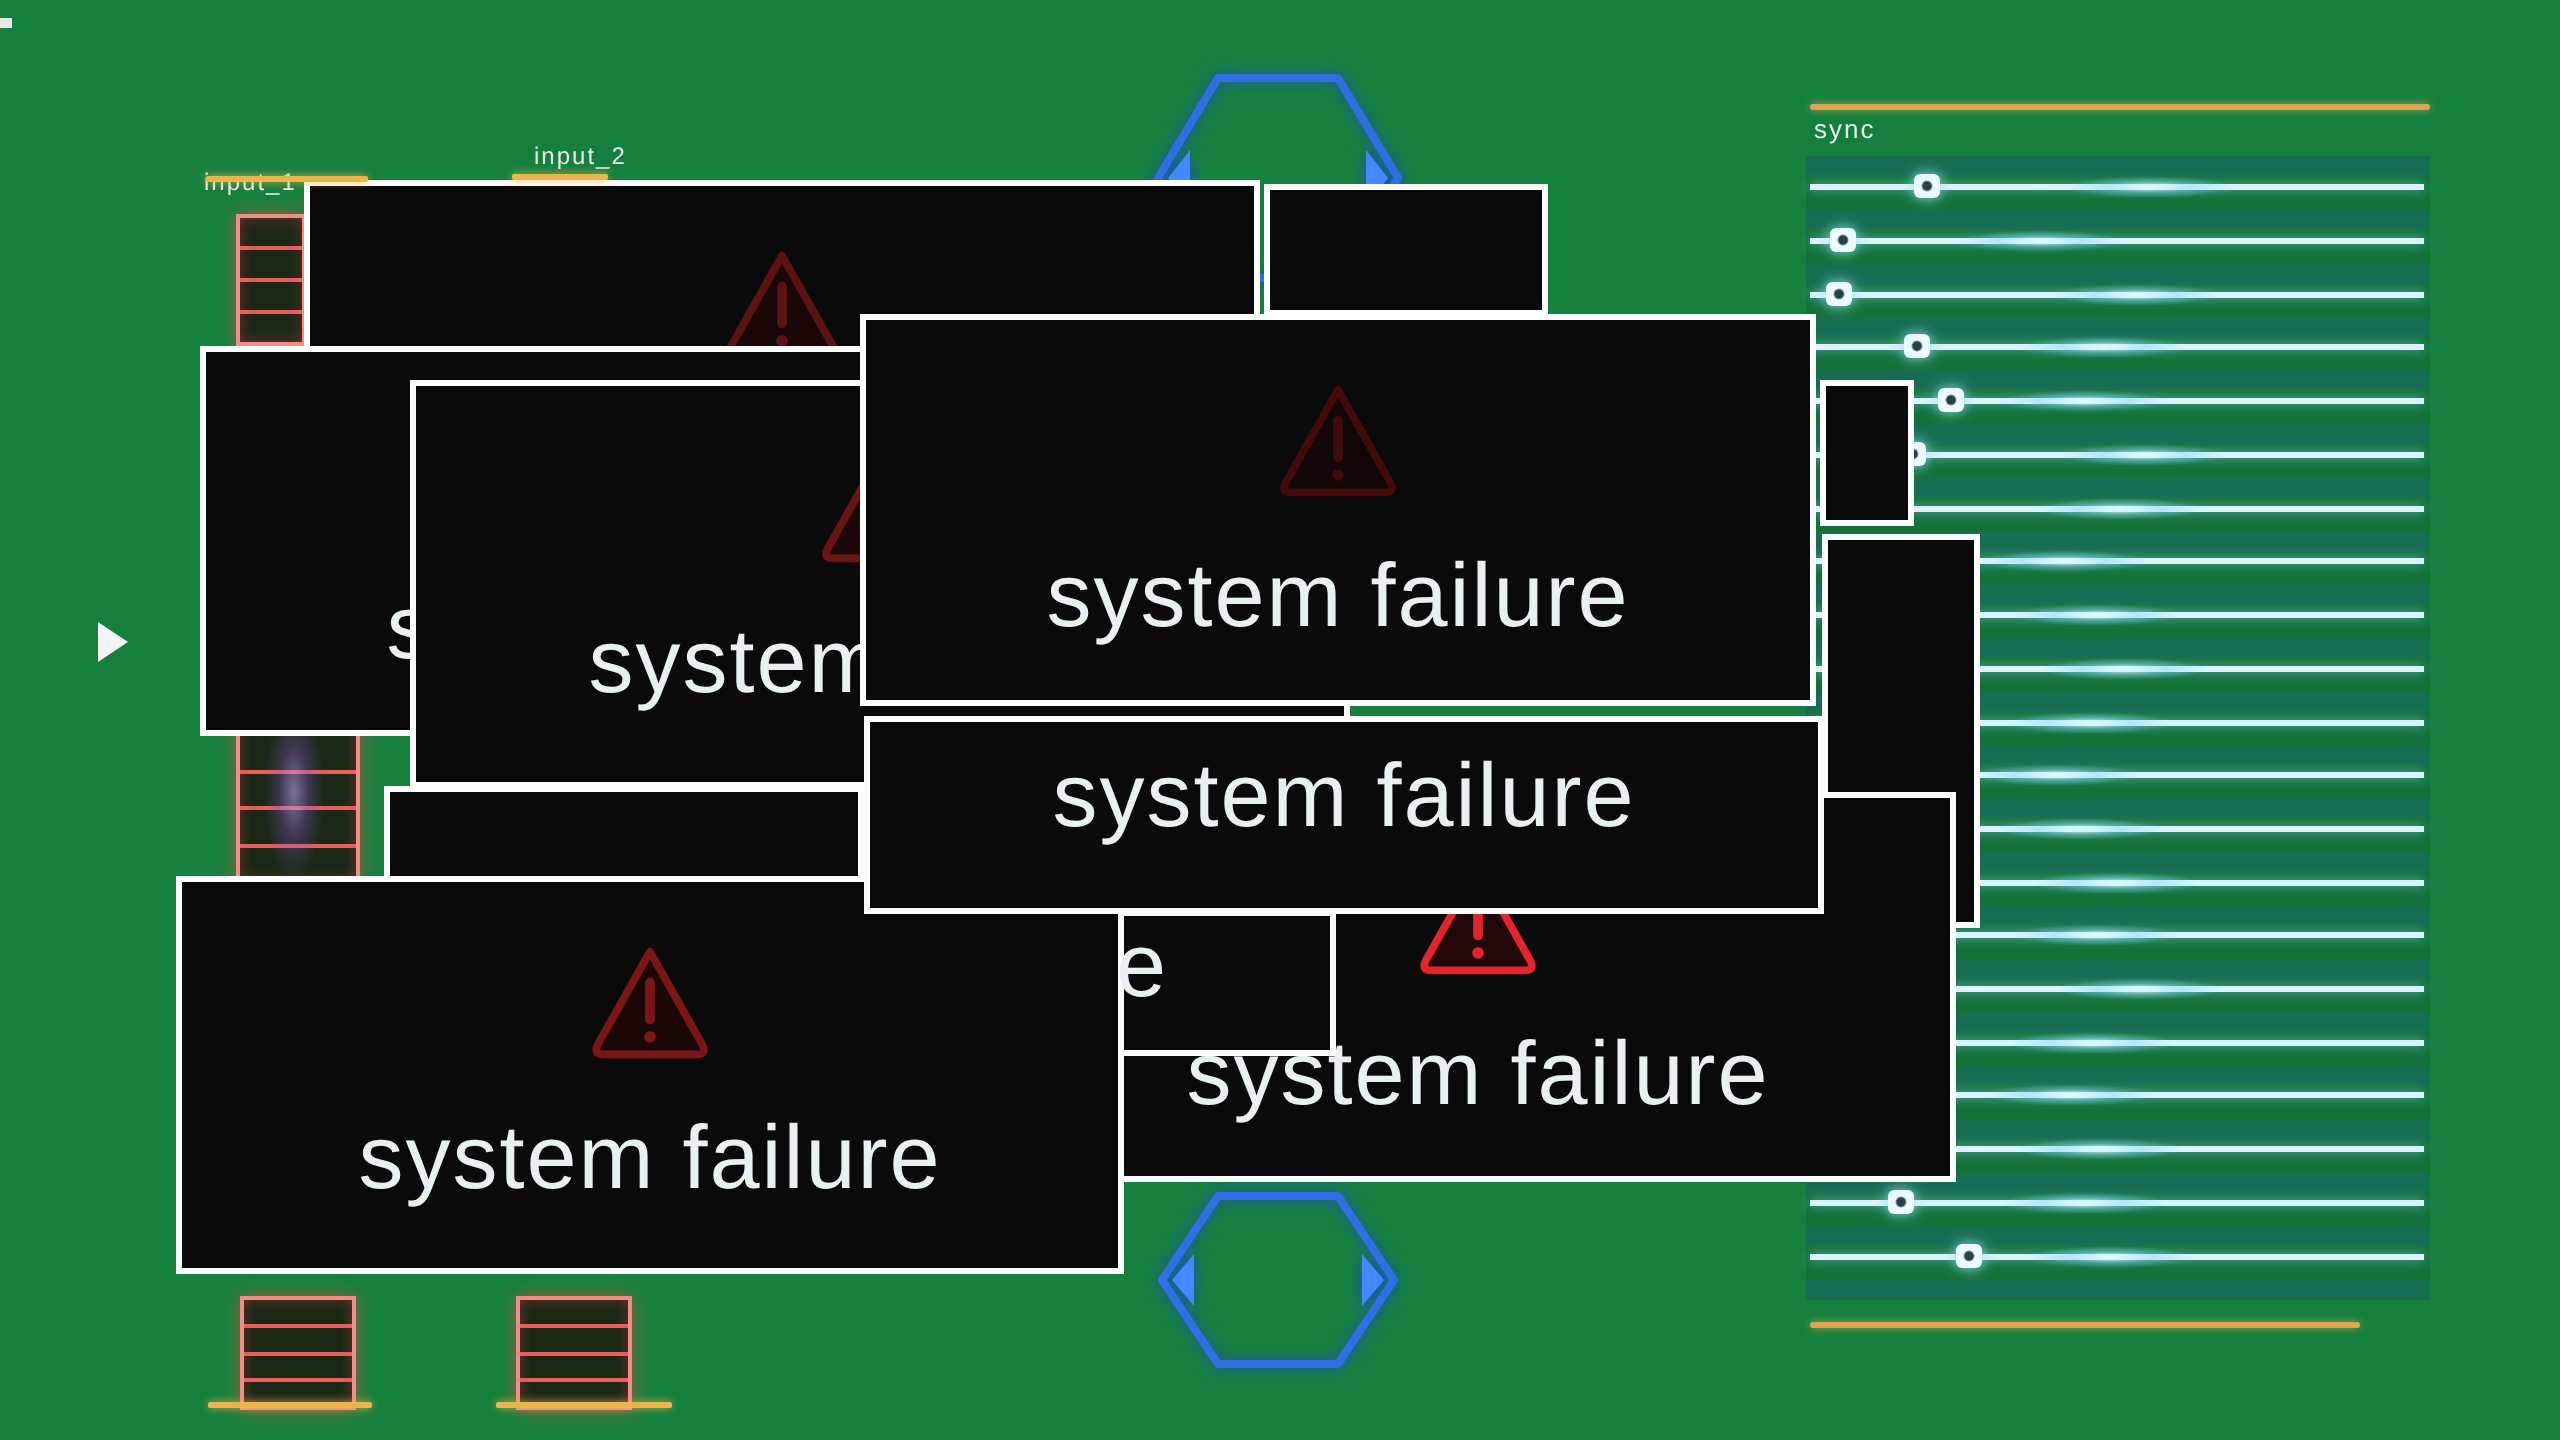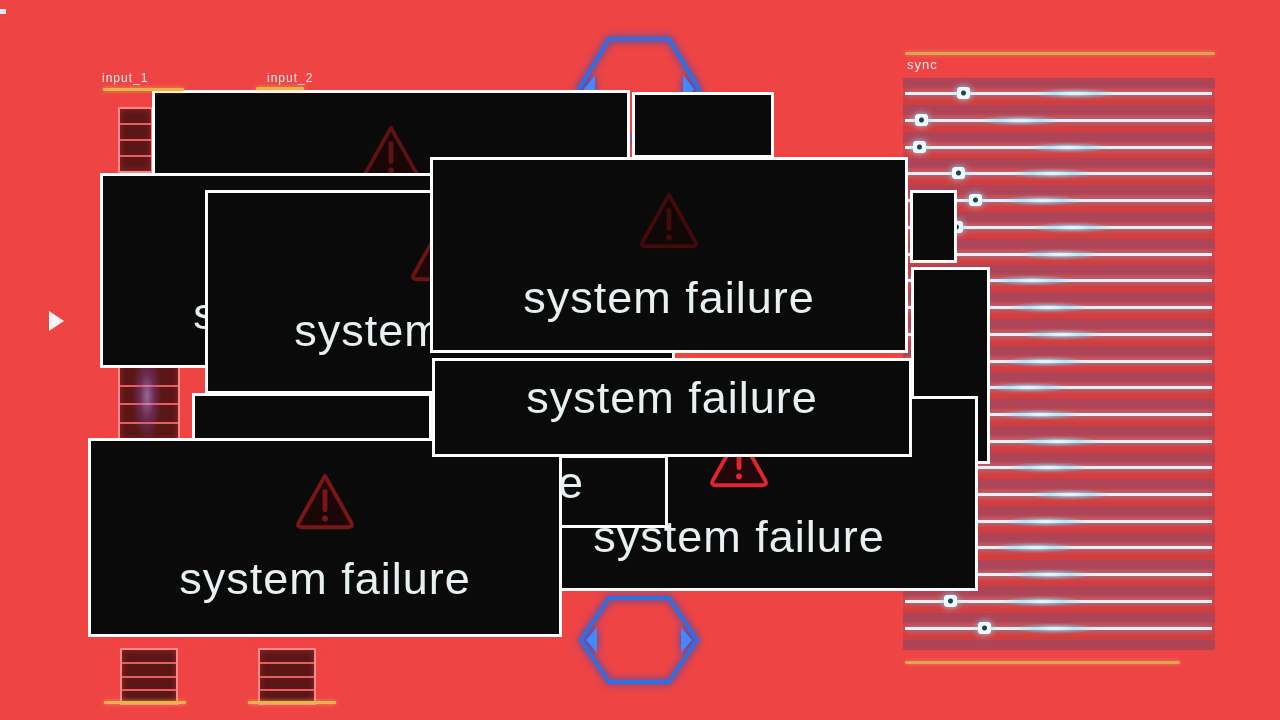--- a/index.html
+++ b/index.html
@@ -1,16 +1,16 @@
 <!DOCTYPE html>
 <html><head>
 <meta charset="utf-8">
 <style>
   html,body{margin:0;padding:0;background:#000;}
-  #stage{position:relative;width:1280px;height:720px;background:#ef4444;overflow:hidden;
+  #stage{position:relative;width:1280px;height:720px;background:#15803d;overflow:hidden;
          font-family:"Liberation Sans", sans-serif;}
 
   
   .alert{position:absolute;background:#0a0a0b;border:3px solid #fdfdfd;box-sizing:border-box;}
   .alert-text{position:absolute;left:0;right:0;top:115px;text-align:center;
               font-size:45px;font-weight:300;letter-spacing:1px;color:#e9f0f1;
               white-space:nowrap;line-height:1;}
   .alert-text.short{top:14px;}
   .tri{position:absolute;top:30px;left:50%;margin-left:-34px;width:68px;height:62px;}
   .frag-box{position:absolute;background:transparent;box-sizing:border-box;
@@ -220,18 +220,18 @@
     <div class="alert-text">system failure</div>
   </div>
 
   <div class="frag-box" style="left:562px;top:455px;width:106px;height:73px;z-index:13;">
     <span class="frag">e</span>
   </div>
 
   <div class="corner-dash"></div>
   <div class="play-tri" style="left:49px;top:311px;"></div>
 
-  <div class="label" style="left:102px;top:71px;text-align:center;">input_1</div>
+  <div class="label" style="left:102px;top:84px;text-align:center;">input_1</div>
   <div class="label" style="left:257px;top:71px;padding-left:10px;">input_2</div>
   <div class="underline" style="left:103px;top:88px;width:81px;"></div>
   <div class="underline" style="left:256px;top:87px;width:48px;"></div>
 
 </div>
 
 </body></html>

